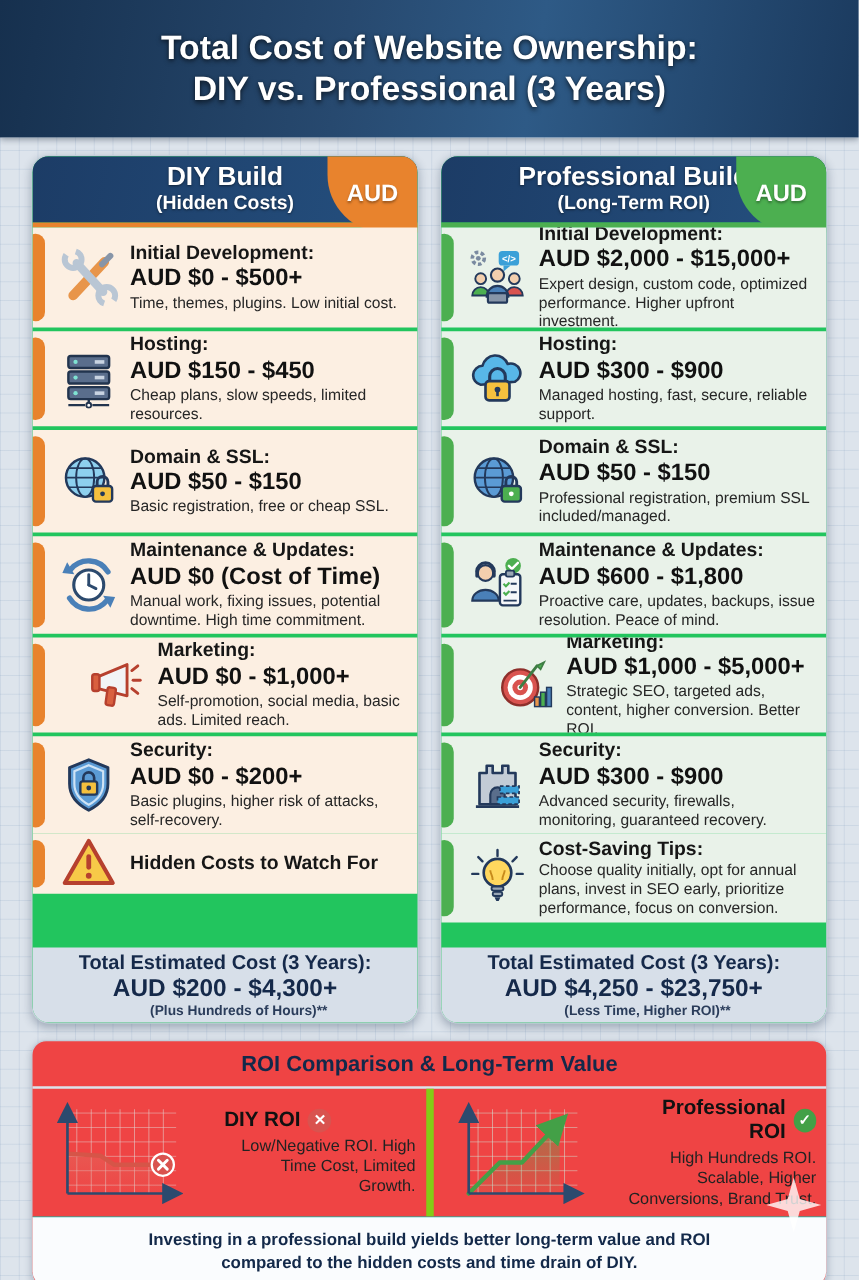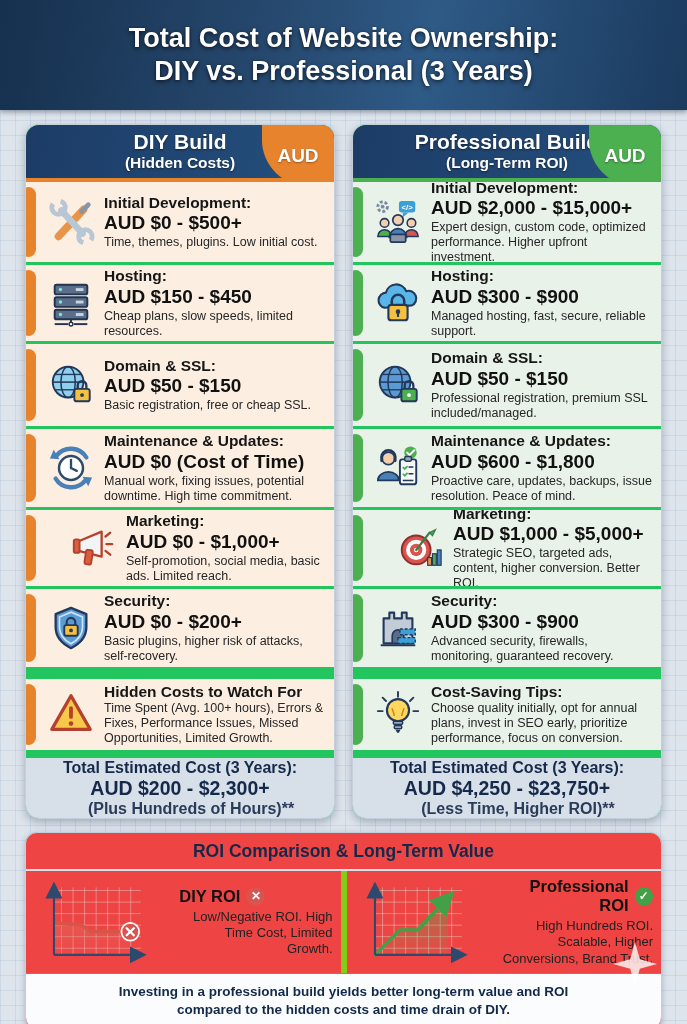--- a/index.html
+++ b/index.html
@@ -61,35 +61,35 @@
     content:""; position:absolute; left:-5px; top:5px; bottom:5px; width:15px; border-radius:8px;
   }
   .card.diy .row::before { background:#E8832D; }
   .card.pro .row::before { background:#4CAF50; }
   .row:nth-of-type(1){ height:86px; }
   .row:nth-of-type(2){ height:80px; }
   .row:nth-of-type(3){ height:76px; }
   .row:nth-of-type(4){ height:82px; }
   .row:nth-of-type(5){ height:78px; }
   .row:nth-of-type(6){ height:76px;padding-left:36px; }
-  .row:nth-of-type(7){ height:78px; margin-bottom:12px; }
+  .row:nth-of-type(7){ height:78px; margin-bottom:0; }
   .icon-cell { width:62px; flex:0 0 62px; display:flex; align-items:center; justify-content:center; }
   .text-cell { flex:1; padding:4px 8px 4px 2px; }
   .row-title { font-size:15.5px; font-weight:bold; color:#161616; line-height:1.15; }
   .row-cost  { font-size:19px;  font-weight:bold; color:#111; line-height:1.15; margin:1px 0; }
   .row-cost:empty { display:none; }
   .row-desc  { font-size:12.5px; color:#262626; line-height:1.2; }
   
   .totals {
     margin-top:auto; height:60px; background:#d7dfe9; color:#15294a;
     display:flex; flex-direction:column; justify-content:center; align-items:center; text-align:center;
   }
   .total-label { font-size:16px; font-weight:bold; }
   .total-value { font-size:19.5px; font-weight:bold; }
-  .total-note  { font-size:16px; font-weight:bold; color:#2a3c5a;padding-left:22px; }
+  .total-note  { font-size:11px; font-weight:bold; color:#2a3c5a;padding-left:22px; }
   
   .roi-card {
     margin:13px 25px 0; background:#ef4444; border-radius:12px;
     border:1px solid #c2cdd9; box-shadow:0 2px 6px rgba(20,40,70,.25);
   }
   .roi-header {
     text-align:center; padding:8px 10px 7px; font-size:17.5px; font-weight:bold; color:#13294a;
     border-bottom:2px solid #dbe3ec;
   }
   .roi-panels { display:flex; height:102px; }
@@ -254,27 +254,26 @@
       <div class="icon-cell">
         <svg width="48" height="48" viewBox="0 0 50 50">
           <path d="M25,6 L45,41 H5 Z" fill="#f7c948" stroke="#b6402e" stroke-width="3.4" stroke-linejoin="round"></path>
           <rect x="23" y="17" width="4" height="13" rx="2" fill="#b6402e"></rect>
           <circle cx="25" cy="35" r="2.4" fill="#b6402e"></circle>
         </svg>
       </div>
       <div class="text-cell">
         <div class="row-title">Hidden Costs to Watch For</div>
 
-        <div class="row-desc">Time Spent (Avg. 100+ hours), Errors &amp; Fixes, Performance Issues, Missed Opportunities, Limited Growth.</div>
       </div>
     </div>
 
     <div class="totals">
       <div class="total-label">Total Estimated Cost (3 Years):</div>
-      <div class="total-value">AUD $200 - $2,300+</div>
+      <div class="total-value">AUD $200 - $4,300+</div>
       <div class="total-note">(Plus Hundreds of Hours)**</div>
     </div>
   </section>
 
   <section class="card pro">
     <div class="card-header">
       <div class="hdr1">Professional Build</div>
       <div class="hdr2">(Long-Term ROI)</div>
       <div class="currency-badge">AUD</div>
     </div>

